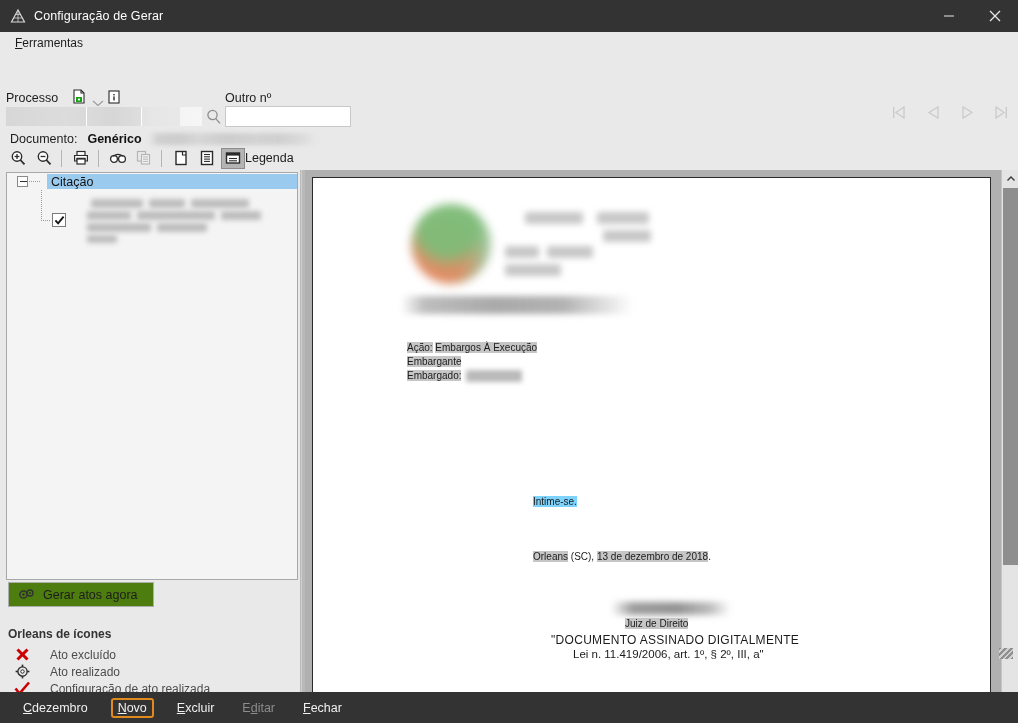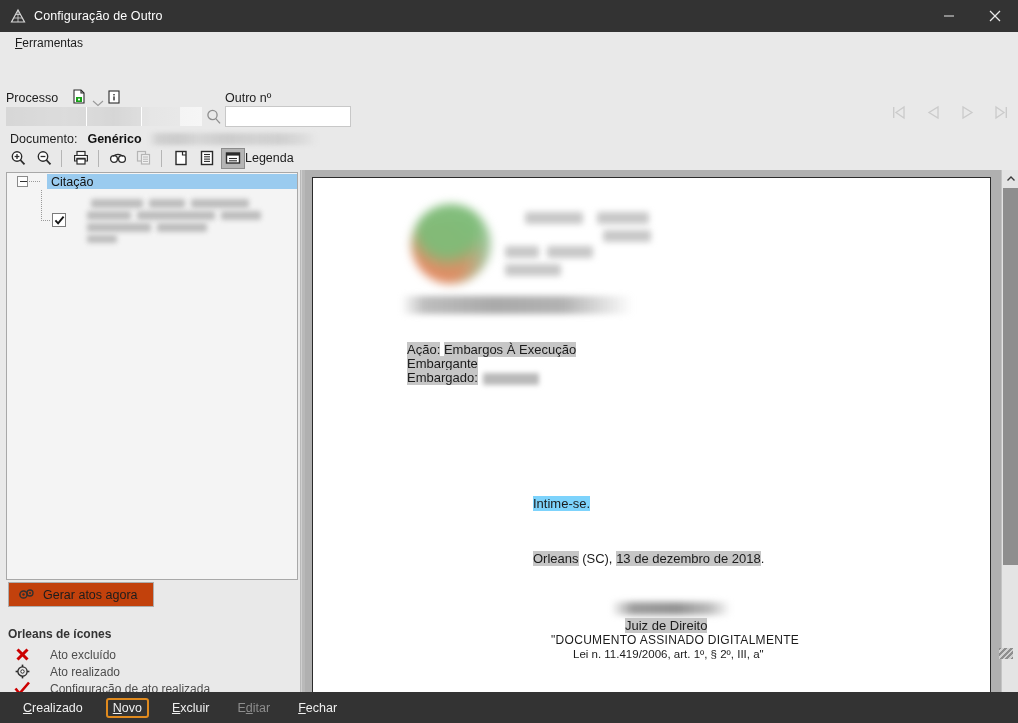--- a/index.html
+++ b/index.html
@@ -170,21 +170,21 @@
   .child-blur {
     position: absolute; left: 80px; top: 24px; width: 198px; height: 48px;
   }
   .child-blur span {
     position: absolute; display: block; background: #bdbdbd;
     filter: blur(2.6px); border-radius: 2px;
   }
 
   .btn-gerar {
     position: absolute; left: 8px; top: 550px; width: 146px; height: 25px;
-    background: #c2410c; border: 1px solid #adadad;
+    background: #4d7c0f; border: 1px solid #adadad;
     display: flex; align-items: center; font-size: 12.5px; color: #1c1c1c;
   }
   .btn-gerar .gi { width: 17px; height: 15px; margin-left: 9px; margin-right: 8px; }
 
   .legend-box {
     position: absolute; left: 8px; top: 595px; width: 290px;
   }
   .legend-title { font-size: 12px; color: #333; font-weight: bold; margin-bottom: 5px; }
   .legend-item { display: flex; align-items: center; height: 17px; }
   .legend-item .li-icon {
@@ -229,21 +229,21 @@
   .doc-hdr-bar {
     position: absolute; left: 88px; top: 118px; width: 232px; height: 18px;
     background: linear-gradient(90deg, rgba(190,190,190,0) 0%, rgba(178,178,178,0.85) 10%,
       rgba(160,160,160,0.9) 40%, rgba(170,170,170,0.9) 70%, rgba(200,200,200,0) 100%);
     filter: blur(3.4px);
   }
 
   .doc-body { position: absolute; left: 0; top: 0; width: 679px; height: 546px; }
   .dl {
     position: absolute; font-family: "Liberation Sans", sans-serif;
-    font-size: 13px; color: #1b1b1b; white-space: nowrap;
+    font-size: 10px; color: #1b1b1b; white-space: nowrap;
   }
   .hl { background: #c6c6c6; }
   .hl-y { background: #7dd3fc; }
   .blurtxt {
     display: inline-block; vertical-align: middle; height: 12px;
     background: #b9b9b9; filter: blur(2.6px); border-radius: 1px;
   }
   .sig-blur {
     position: absolute; left: 298px; top: 424px; width: 120px; height: 13px;
     background: linear-gradient(90deg, rgba(175,175,175,0) 0%, rgba(150,150,150,0.95) 18%,
@@ -292,21 +292,21 @@
 
   <div class="titlebar">
     <span class="app-icon">
       <svg width="16" height="16" viewBox="0 0 16 16">
         <polygon points="8,2 14.5,14 1.5,14" fill="none" stroke="#d8d8d8" stroke-width="1.2"></polygon>
         <line x1="8" y1="2" x2="8" y2="14" stroke="#d8d8d8" stroke-width="0.8"></line>
         <line x1="4" y1="10" x2="12" y2="10" stroke="#d8d8d8" stroke-width="0.8"></line>
         <line x1="5.8" y1="6.5" x2="10.2" y2="6.5" stroke="#d8d8d8" stroke-width="0.8"></line>
       </svg>
     </span>
-    <span class="title-text">Configuração de Outro</span>
+    <span class="title-text">Configuração de Gerar</span>
     <div class="winbtn">
       <svg width="12" height="12" viewBox="0 0 12 12">
           <line x1="1" y1="6" x2="11" y2="6" stroke="#e8e8e8" stroke-width="1"></line>
         </svg>
     </div>
     <div class="winbtn close">
       <svg width="14" height="14" viewBox="0 0 14 14">
         <line x1="2" y1="2" x2="12" y2="12" stroke="#e8e8e8" stroke-width="1.2"></line>
         <line x1="12" y1="2" x2="2" y2="12" stroke="#e8e8e8" stroke-width="1.2"></line>
       </svg>
@@ -610,21 +610,21 @@
           </svg>
         </div>
       </div>
     </div>
 
     <div class="grip" style="background: repeating-linear-gradient(135deg,#8e8e8e 0 2px,#d0d0d0 2px 4px);"></div>
   </div>
 
   <div class="bottombar">
     <div class="bbtn">
-      <u>C</u><span>realizado</span>
+      <u>C</u><span>dezembro</span>
     </div>
     <div class="bbtn focused">
       <u>N</u><span>ovo</span>
     </div>
     <div class="bbtn">
       <u>E</u><span>xcluir</span>
     </div>
     <div class="bbtn disabled">
       <span>E</span><u>d</u><span>itar</span>
     </div>

